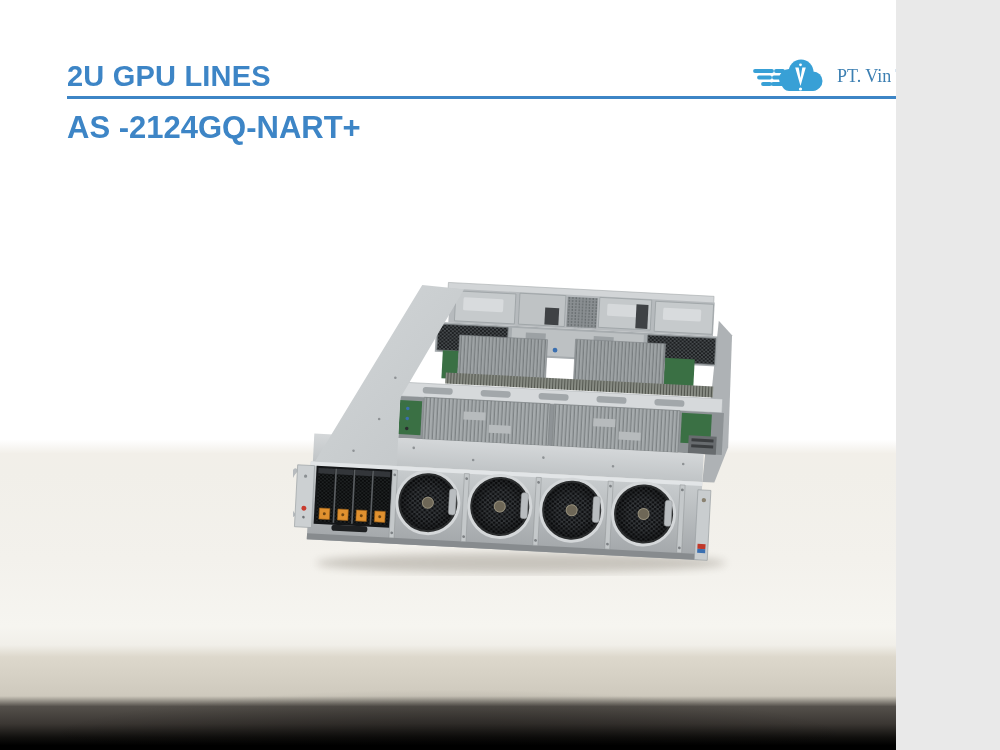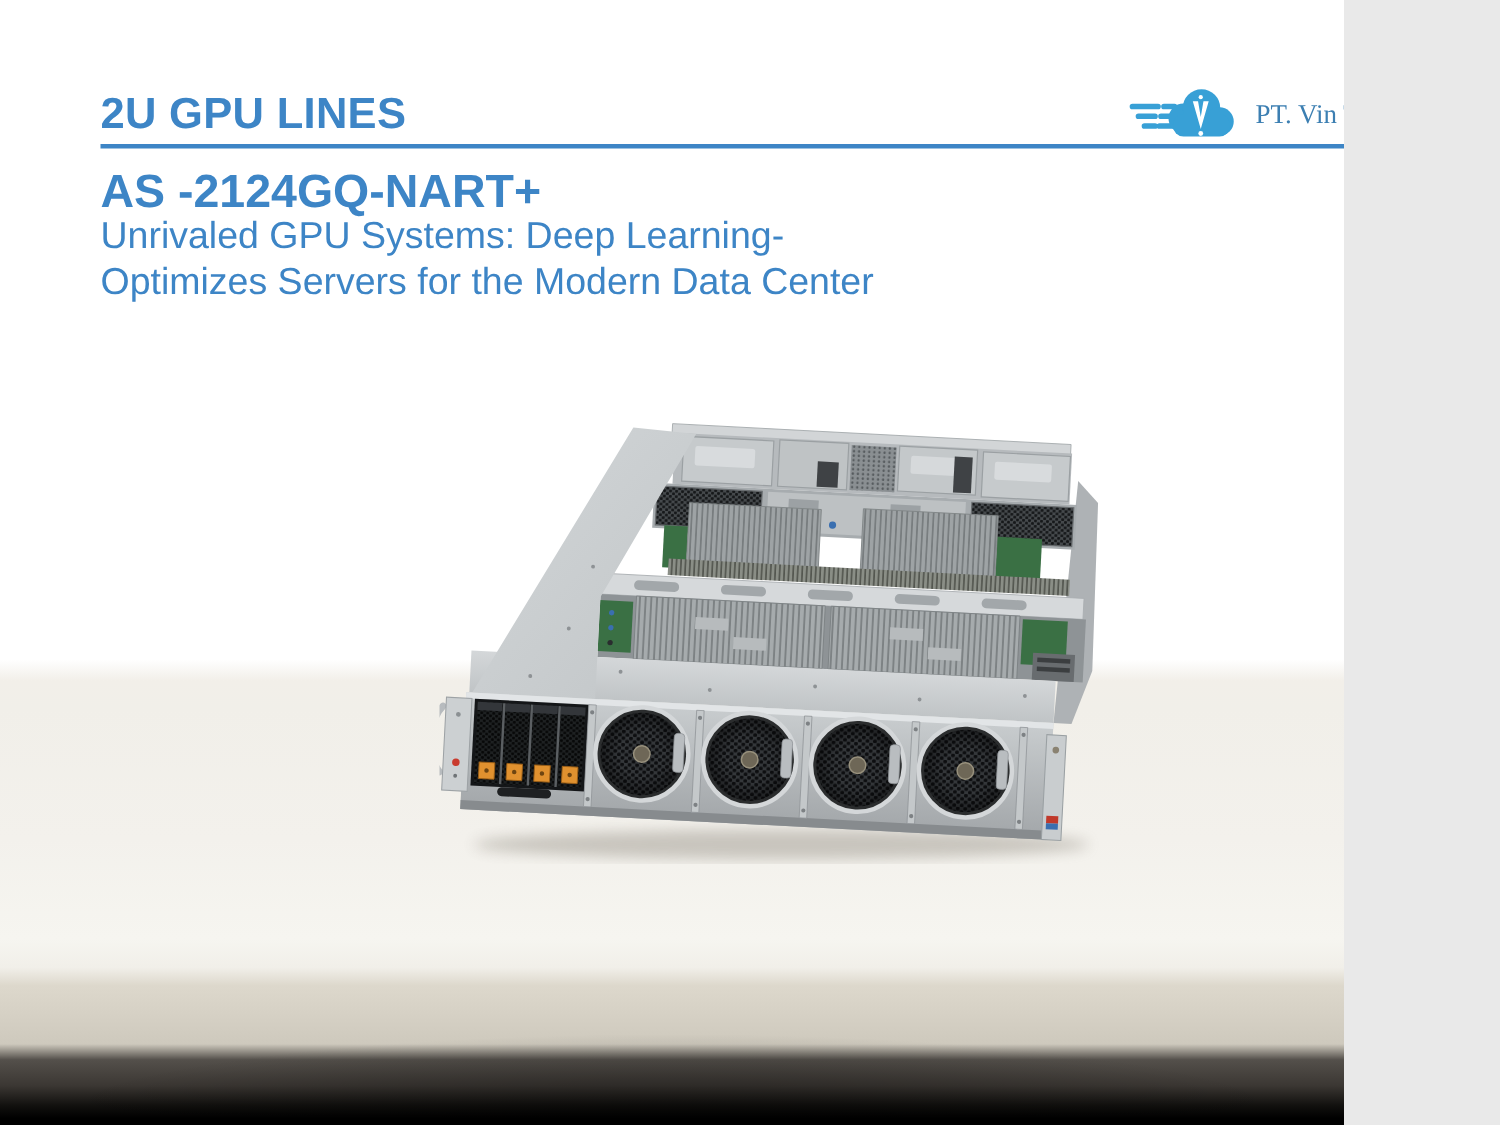--- a/index.html
+++ b/index.html
@@ -73,24 +73,20 @@
       <g fill="#ffffff">
         <path d="M43.2,12.5 L48.5,31 L53.8,12.5 L50.3,12.5 L48.5,23 L46.7,12.5 Z"></path>
         <circle cx="48.5" cy="34" r="1.6"></circle>
         <circle cx="48.5" cy="9.8" r="1.4"></circle>
       </g>
     </svg>
     <span class="logo-text">PT. Vin Teknologi Solusi</span>
   </div>
 
   <div class="product-model">AS -2124GQ-NART+</div>
-  <div class="product-tagline">
-    <div>Unrivaled GPU Systems: Deep Learning-</div>
-    <div>Optimizes Servers for the Modern Data Center</div>
-  </div>
 
   <svg class="server" viewBox="0 0 445 300">
     <defs>
       <filter id="blur4" x="-30%" y="-150%" width="160%" height="400%">
           <feGaussianBlur stdDeviation="4.5"></feGaussianBlur>
         </filter>
       <pattern id="perfRear" width="3.4" height="3" patternUnits="userSpaceOnUse">
         <circle cx="1.1" cy="1" r="0.8" fill="#565b5e"></circle>
       </pattern>
       <pattern id="perfDark" width="4" height="3.6" patternUnits="userSpaceOnUse">

